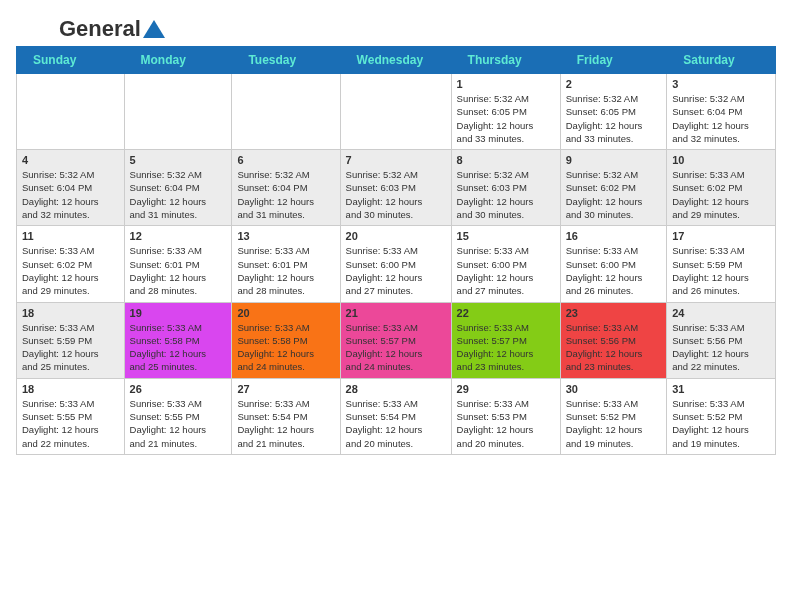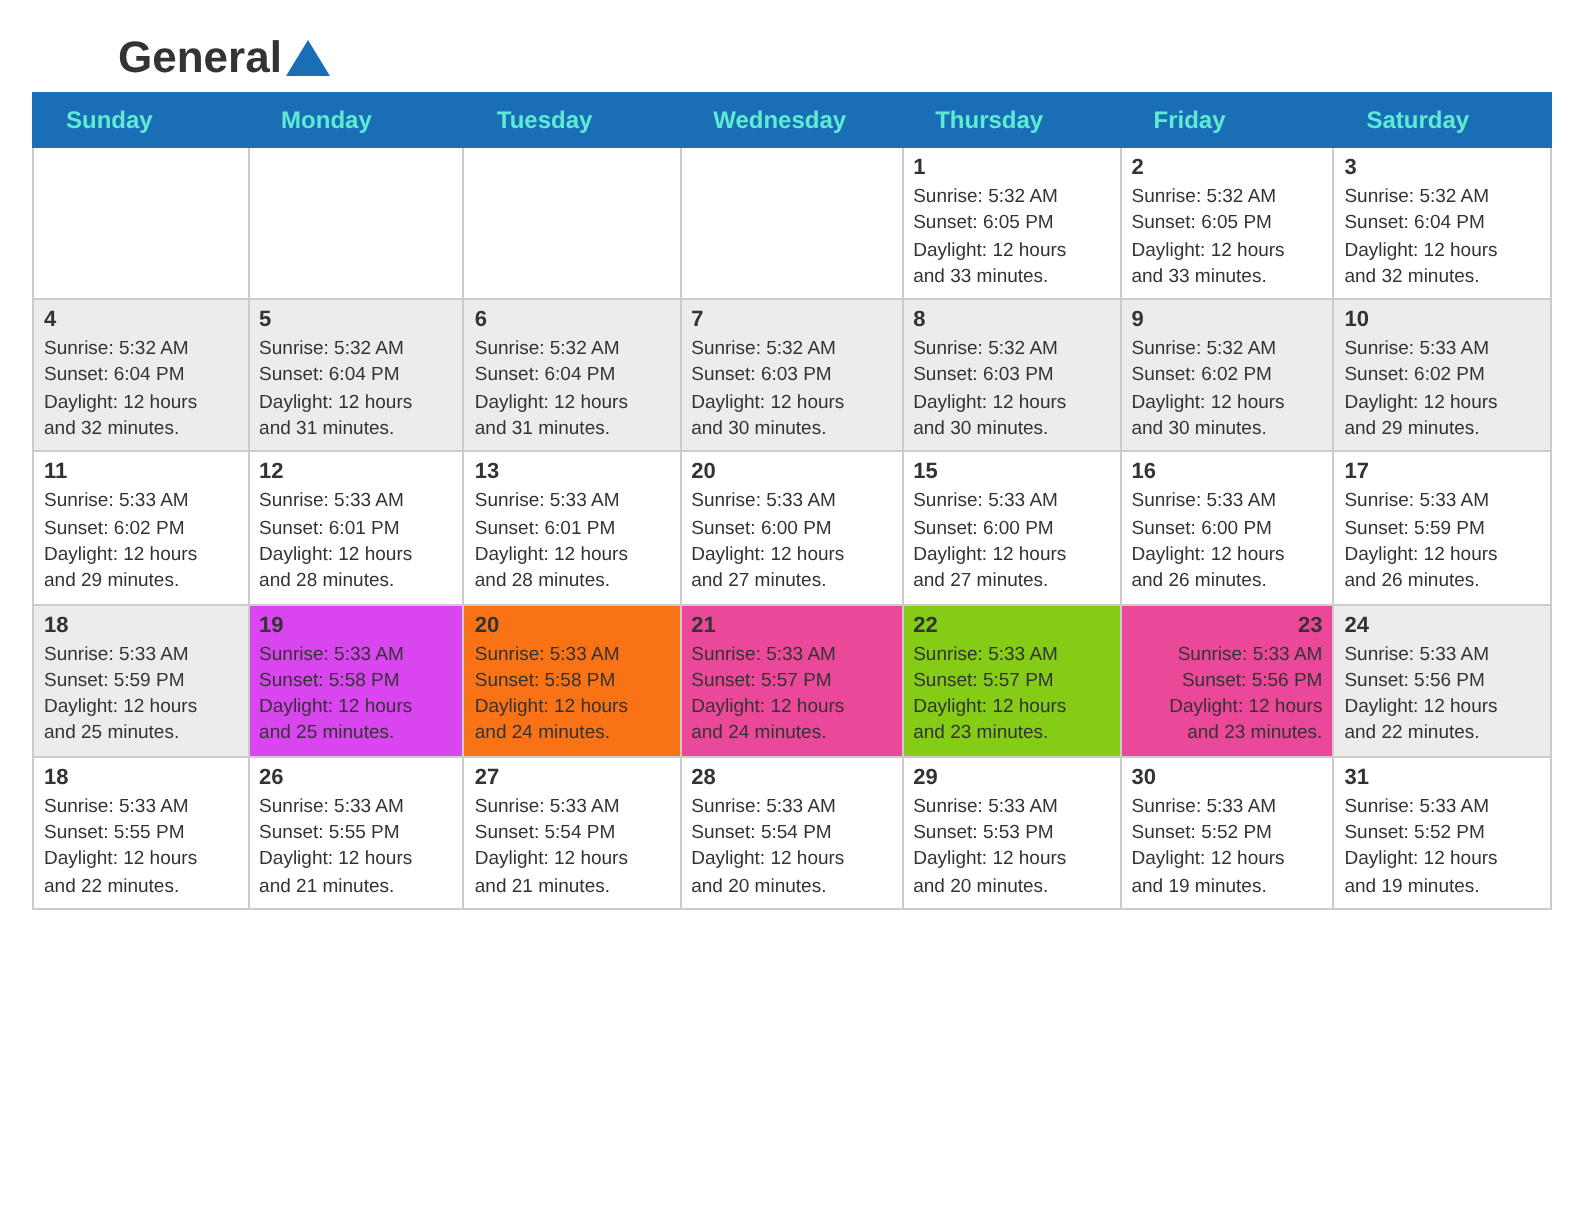--- a/index.html
+++ b/index.html
@@ -270,21 +270,21 @@
 Daylight: 12 hours
 and 24 minutes.</div>
         </td>
         <td style="background: #84cc16; margin-top: 16px;">
           <span class="day-number">22</span>
           <div class="cell-info" style="white-space: pre-line;">Sunrise: 5:33 AM
 Sunset: 5:57 PM
 Daylight: 12 hours
 and 23 minutes.</div>
         </td>
-        <td style="background: #ec4899; text-align: right;">
+        <td style="background: #ef4444;">
           <span class="day-number">23</span>
           <div class="cell-info" style="white-space: pre-line;">Sunrise: 5:33 AM
 Sunset: 5:56 PM
 Daylight: 12 hours
 and 23 minutes.</div>
         </td>
         <td style="background: rgb(236, 236, 236);">
           <span class="day-number">24</span>
           <div class="cell-info" style="white-space: pre-line;">Sunrise: 5:33 AM
 Sunset: 5:56 PM

